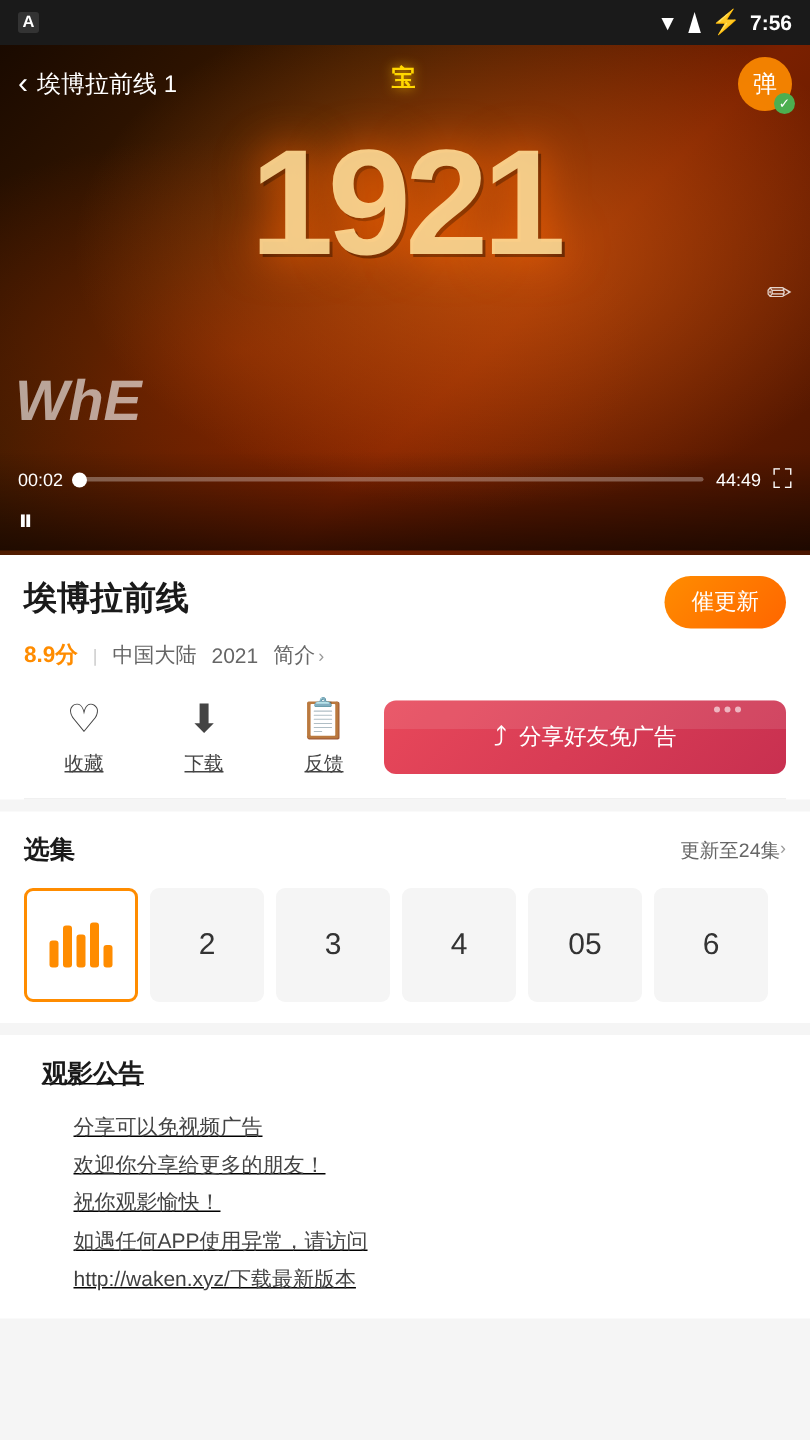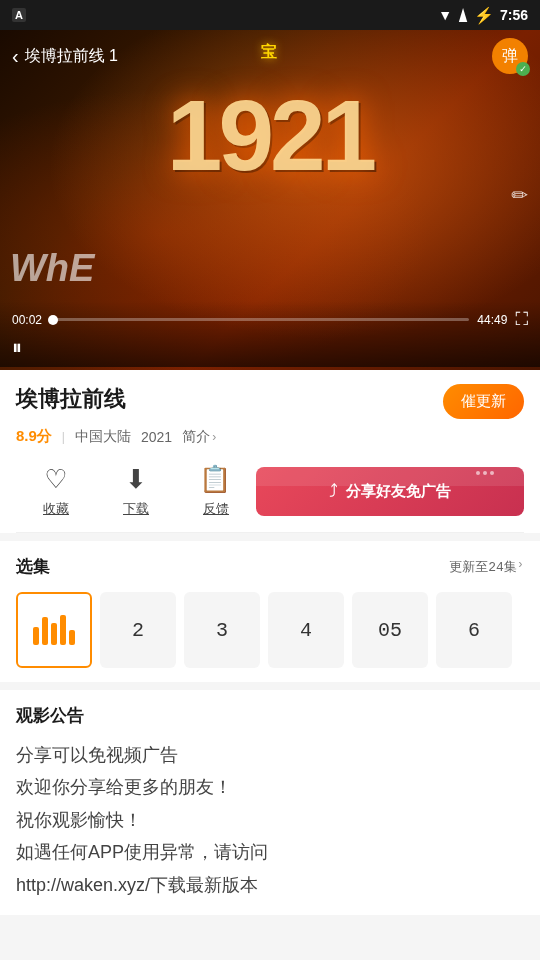--- a/index.html
+++ b/index.html
@@ -263,36 +263,35 @@
       overflow: hidden;
     }
     .share-ad-btn::before {
       content: '';
       position: absolute;
       top: 0; left: 0; right: 0;
       height: 40%;
       background: rgba(255,255,255,0.1);
     }
     .share-arrow { color: white; font-size: 18px; }
-    .share-text { color: white; font-size: 15px; font-weight: bold; }
+    .share-text { color: white; font-size: 15px; font-weight: normal; }
     .share-dots {
       position: absolute;
       top: 4px;
       right: 30px;
       display: flex;
       gap: 3px;
     }
     .dot { width: 4px; height: 4px; border-radius: 50%; background: rgba(255,255,255,0.6); }
 
     
     .episodes-section {
       background: white;
       padding: 14px 16px;
       margin-top: 8px;
-      font-family: Liberation Mono, monospace;
     }
     .episodes-header {
       display: flex;
       justify-content: space-between;
       align-items: center;
       margin-bottom: 14px;
     }
     .episodes-title { font-size: 17px; font-weight: bold; color: #1a1a1a; }
     .update-info { display: flex; color: #666; font-size: 13px; }
 
@@ -327,25 +326,26 @@
     }
     .ep-bar {
       width: 6px;
       background: #FF8C00;
       border-radius: 2px;
     }
 
     
     .announcement-section {
       background: white;
-      padding: 14px 16px;
+      padding: 14px 28px;
       margin-top: 8px;
+      text-decoration: underline;
     }
     .announce-title { font-size: 17px; font-weight: bold; color: #1a1a1a; margin-bottom: 12px; }
-    .announce-text { font-size: 18px; color: #444; line-height: 1.8; }
+    .announce-text { font-size: 14px; color: #444; line-height: 1.8; margin-left: 21px; }
     .announce-link { color: #404040; }
   </style>
 </head>
 <body>
 
 <div class="status-bar">
   <div class="status-left">
     <span class="a-badge">A</span>
   </div>
   <div class="status-right">

